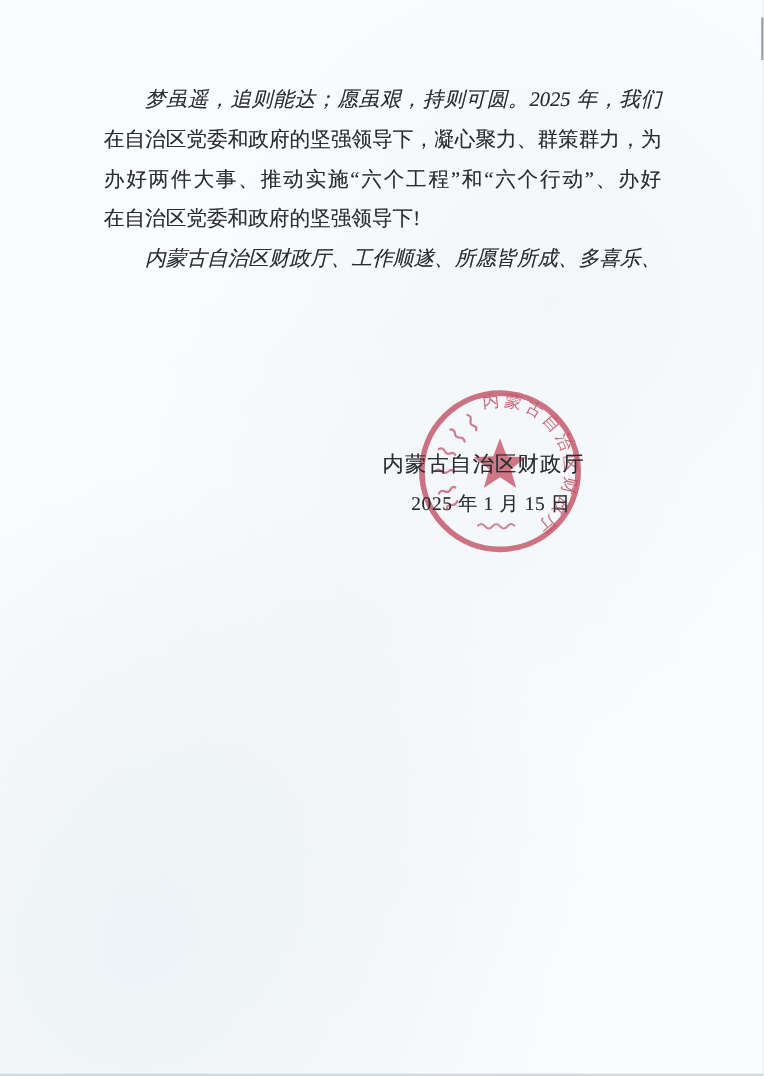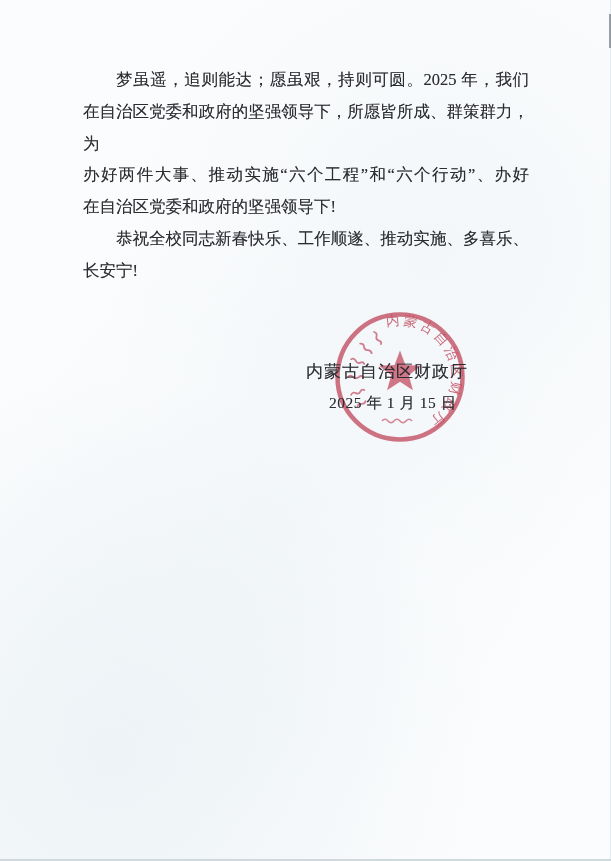--- a/index.html
+++ b/index.html
@@ -23,21 +23,21 @@
     left: 83px;
     top: 64px;
     width: 446px;
     font-size: 16.5px;
     line-height: 31.8px;
     color: #2c2d31;
     text-shadow: 0 0 .5px rgba(44,45,49,.45);
   }
   .line { width: 100%; }
   .justify { text-align: justify; text-align-last: justify; }
-  .indent { padding-left: 33px; box-sizing: border-box; }
+  .indent { padding-left: 33px; box-sizing: border-box; font-style: italic; }
 
   
   .sig-org {
     position: absolute;
     left: 306px;
     top: 360px;
     font-size: 17px;
     letter-spacing: 1px;
     color: #2c2d31;
     text-shadow: 0 0 .5px rgba(44,45,49,.45);
@@ -81,25 +81,24 @@
     height: 2px; background: #cfd9de; z-index: 4;
   }
 </style>
 </head>
 <body>
 
 <div class="page">
 
   <div class="body-text">
     <div class="line indent justify">梦虽遥，追则能达；愿虽艰，持则可圆。2025 年，我们</div>
-    <div class="line justify">在自治区党委和政府的坚强领导下，所愿皆所成、群策群力，为</div>
+    <div class="line justify">在自治区党委和政府的坚强领导下，凝心聚力、群策群力，为</div>
     <div class="line justify">办好两件大事、推动实施“六个工程”和“六个行动”、办好</div>
     <div class="line">在自治区党委和政府的坚强领导下!</div>
-    <div class="line indent justify">恭祝全校同志新春快乐、工作顺遂、推动实施、多喜乐、</div>
-    <div class="line">长安宁!</div>
+    <div class="line indent justify">内蒙古自治区财政厅、工作顺遂、所愿皆所成、多喜乐、</div>
   </div>
 
   <div class="sig-org">内蒙古自治区财政厅</div>
   <div class="sig-date">2025 年 1 月 15 日</div>
 
   <svg class="seal" viewBox="0 0 160 160" aria-hidden="true">
 
     <circle cx="80" cy="80" r="62.5" fill="none" stroke="#c43a50" stroke-width="4.5" opacity=".8"></circle>
 
     <polygon points="80,53.5 74.59,68.06 59.08,68.70 71.25,78.34 67.07,93.30 80,84.7 92.93,93.30 88.75,78.34 100.92,68.70 85.41,68.06" fill="#c9465c" opacity=".82"></polygon>

